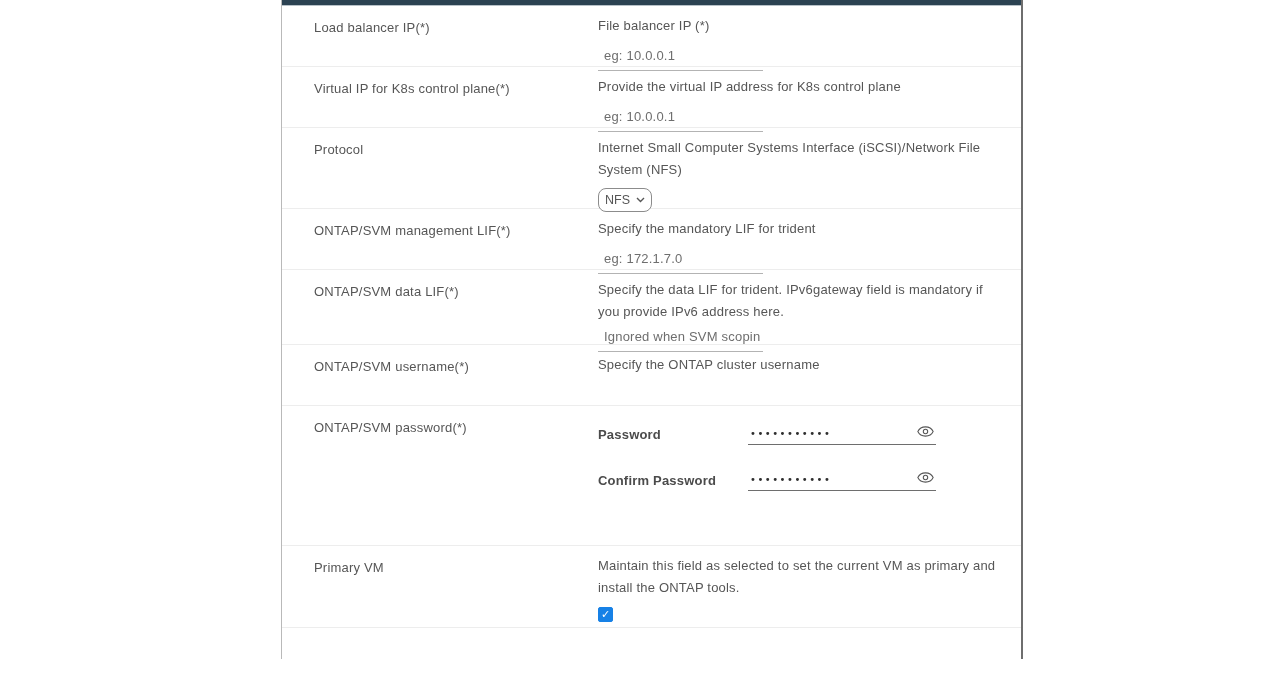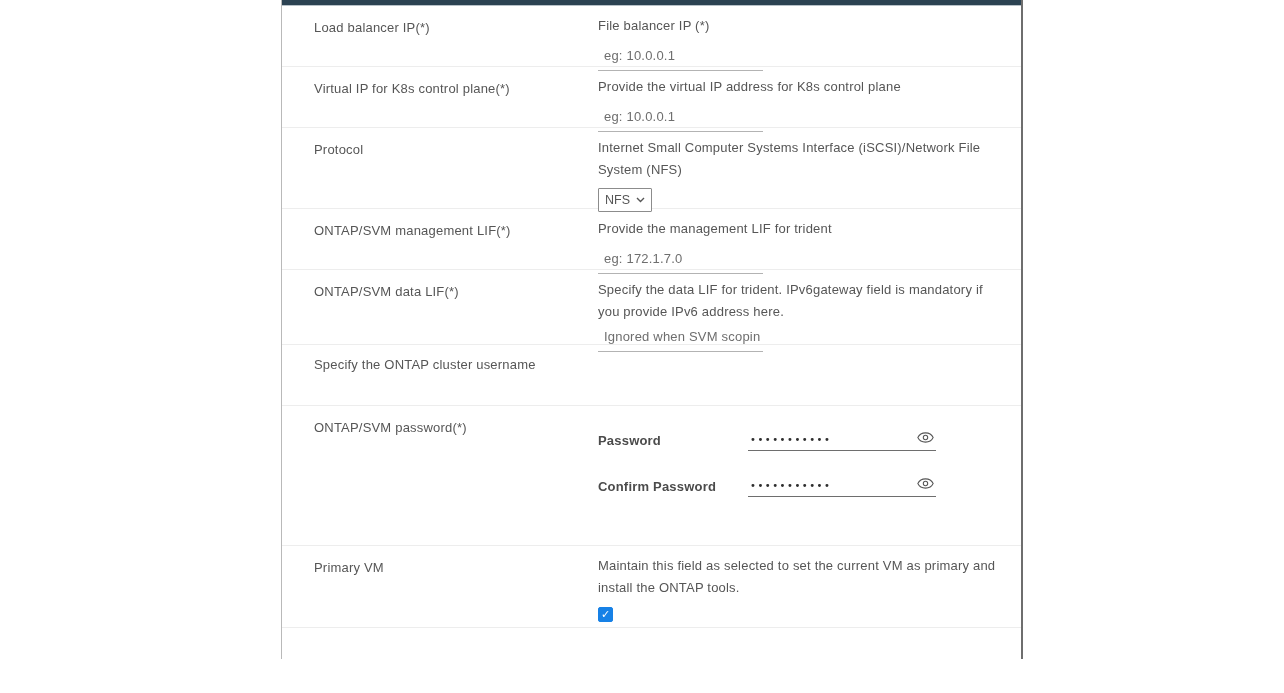--- a/index.html
+++ b/index.html
@@ -44,25 +44,25 @@
     background:#ffffff;margin-top:13px;cursor:pointer;
     display:flex;align-items:center;justify-content:center;
   }
   .checkbox.checked{
     background:#1781e6;border-color:#1781e6;
   }
   .checkbox .tick{display:none;color:#ffffff;font-size:11px;line-height:11px;font-weight:bold;}
   .checkbox.checked .tick{display:block;}
   .select{
     display:inline-flex;align-items:center;gap:6px;margin-top:7px;
-    height:22px;padding:0 6px;border:1px solid #8c8c8c;border-radius:1px;
+    height:22px;padding:0 6px;border:1px solid #8c8c8c;border-radius:8px;
     background:#ffffff;font-size:12.5px;color:#565656;cursor:pointer;text-align:right;
   }
   .pw-row{display:flex;align-items:flex-start;}
-  .pw-row.first{margin-top:11px;}
+  .pw-row.first{margin-top:5px;}
   .pw-row.second{margin-top:25px;}
   .pw-label{
     flex:0 0 150px;font-size:13px;font-weight:bold;letter-spacing:.2px;
     color:#4b4b4b;padding-top:3px;
   }
   .pw-field{
     display:flex;align-items:center;width:188px;
     border-bottom:1.5px solid #6e6e6e;padding-bottom:5px;
   }
   .pw-input{
@@ -106,34 +106,35 @@
               <polyline points="1,1 4.5,4.5 8,1" fill="none" stroke="#565656" stroke-width="1.4"></polyline>
             </svg>
         </span>
       </div>
     </div>
   </div>
 
   <div class="row h62">
     <div class="label">ONTAP/SVM management LIF(*)</div>
     <div class="field">
-      <div class="desc">Provide the management LIF for trident</div>
+      <div class="desc">Specify the mandatory LIF for trident</div>
       <input class="line-input" type="text" placeholder="eg: 172.1.7.0" style="">
     </div>
   </div>
 
   <div class="row h75">
     <div class="label">ONTAP/SVM data LIF(*)</div>
     <div class="field">
       <div class="desc">Specify the data LIF for trident. IPv6gateway field is mandatory if you provide IPv6 address here.</div>
       <input class="line-input" type="text" style="margin-top: 4px;" placeholder="Ignored when SVM scopin">
     </div>
   </div>
 
   <div class="row h62">
+    <div class="label">ONTAP/SVM username(*)</div>
     <div class="field">
       <div class="desc">Specify the ONTAP cluster username</div>
     </div>
   </div>
 
   <div class="row h140">
     <div class="label">ONTAP/SVM password(*)</div>
     <div class="field">
 
       <div class="pw-row first">

